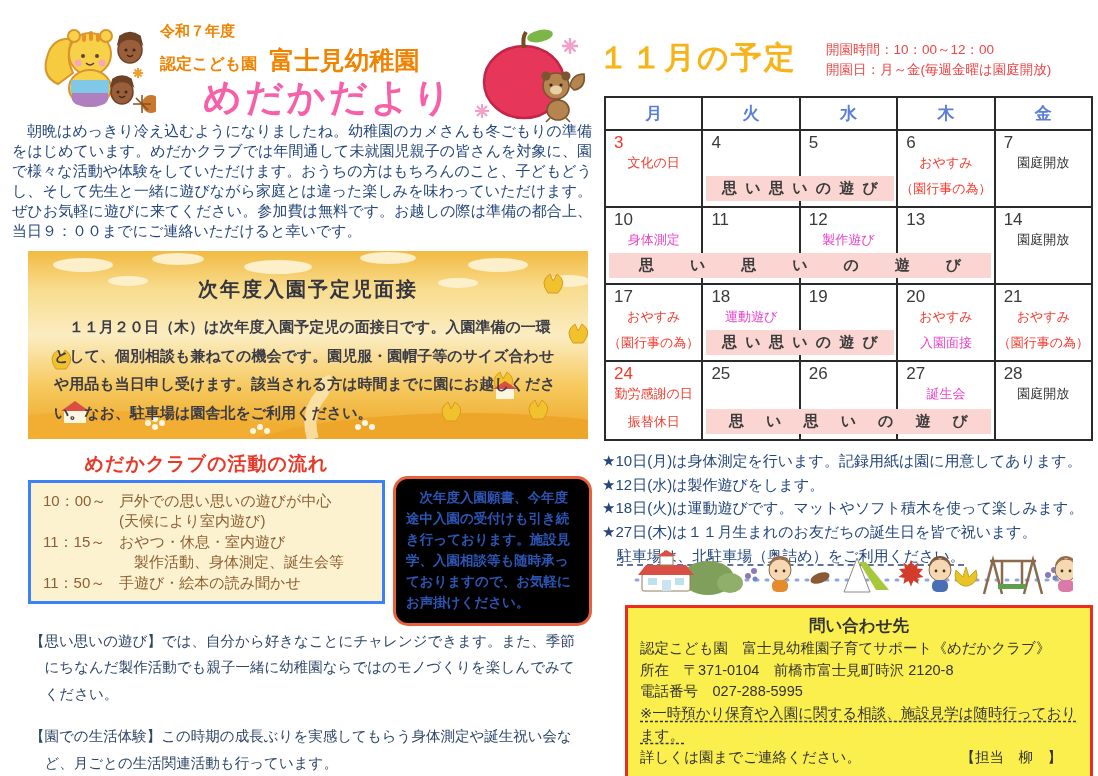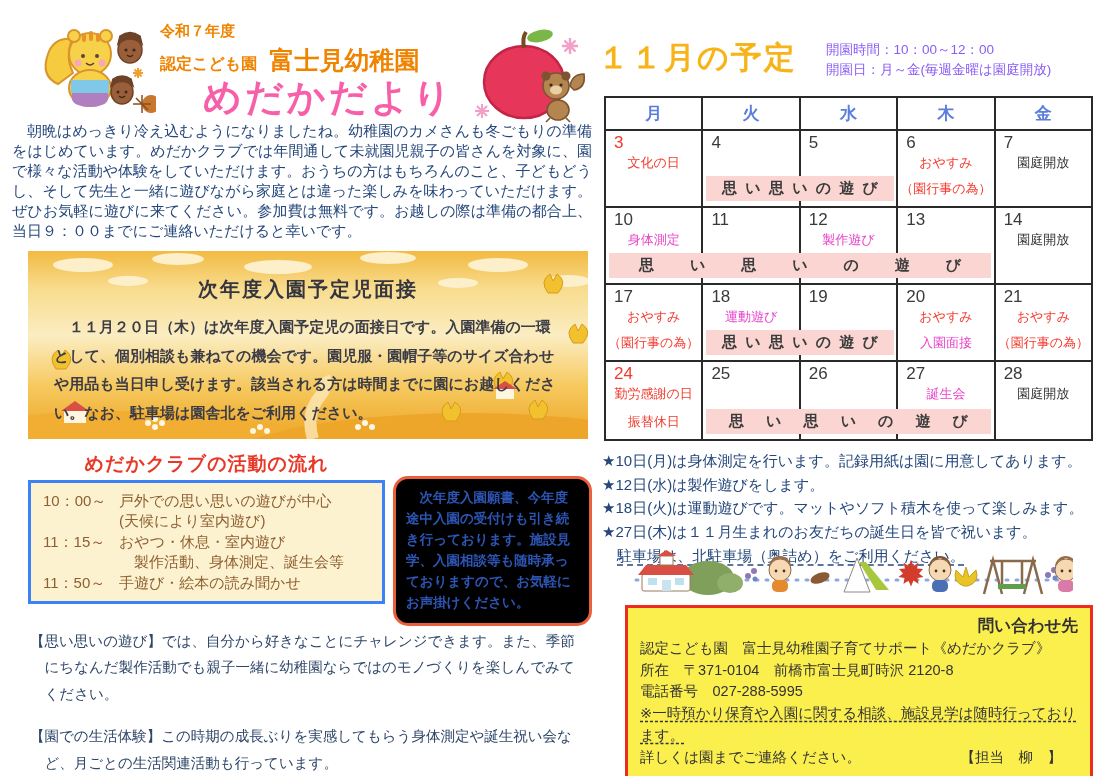--- a/index.html
+++ b/index.html
@@ -32,21 +32,21 @@
 
   
   #side-note{left:393px;top:476px;width:199px;box-sizing:border-box;background:#000000;border:3px solid #E8603C;border-radius:15px;padding:9px 10px;color:#2D55B4;font-size:13.5px;line-height:1.55;font-weight:bold;}
 
   
   #bottom-notes{left:14px;top:612px;width:580px;color:#2E4668;font-size:14.5px;line-height:1.82;}
   .hang{padding-left:1em;text-indent:-1em;margin:16px;}
 
   
   #sched-title{left:598px;top:37px;color:#F7B318;font-size:31px;font-weight:bold;letter-spacing:2px;white-space:nowrap;}
-  #sched-hours{left:826px;top:40px;color:#8b5cf6;font-size:13.5px;line-height:1.5;white-space:nowrap;}
+  #sched-hours{left:826px;top:40px;color:#ef4444;font-size:13.5px;line-height:1.5;white-space:nowrap;}
 
   
   #calendar{left:604px;top:96px;width:489px;height:345px;border:2px solid #2A2A2A;box-sizing:border-box;}
   .cal-row{display:flex;position:relative;box-sizing:border-box;}
   .cal-head{height:33px;border-bottom:2px solid #2A2A2A;}
   .cal-hcell{flex:1;display:flex;align-items:center;justify-content:center;color:#5B7EDC;font-size:17px;font-weight:bold;border-left:2px solid #2A2A2A;box-sizing:border-box;}
   .cal-hcell:first-child{border-left:none;}
   .cal-week{height:77px;border-bottom:2px solid #2A2A2A;}
   .cal-week:last-child{border-bottom:none;}
   .cal-cell{flex:1;position:relative;border-left:2px solid #2A2A2A;box-sizing:border-box;}
@@ -62,21 +62,21 @@
 
   
   #star-notes{left:602px;top:449px;width:492px;color:#25477B;font-size:15px;line-height:1.58;}
   #parking-note{margin-left:15px;width:fit-content;text-decoration:underline;text-decoration-style:dashed;text-underline-offset:4px;}
 
   
   #icon-strip{left:628px;top:548px;width:445px;height:54px;}
 
   
   #contact-box{left:625px;top:605px;width:468px;box-sizing:border-box;background:#FBEF4E;border:3px solid #EE2B1C;padding:5px 12px 8px;color:#333;font-size:14.5px;line-height:1.5;}
-  #contact-title{text-align:right;font-weight:bold;font-size:16.5px;}
+  #contact-title{text-align:center;font-weight:bold;font-size:16.5px;}
   .underline-dashed{text-decoration:underline;text-decoration-style:dashed;text-underline-offset:3px;}
   #contact-last-row{display:flex;}
   #contact-staff{margin-left:auto;padding-right:16px;}
 </style>
 </head>
 <body>
 
 <div id="page">
 
   <svg class="abs" style="left:38px;top:22px;" width="118" height="100" viewBox="0 0 118 100">

